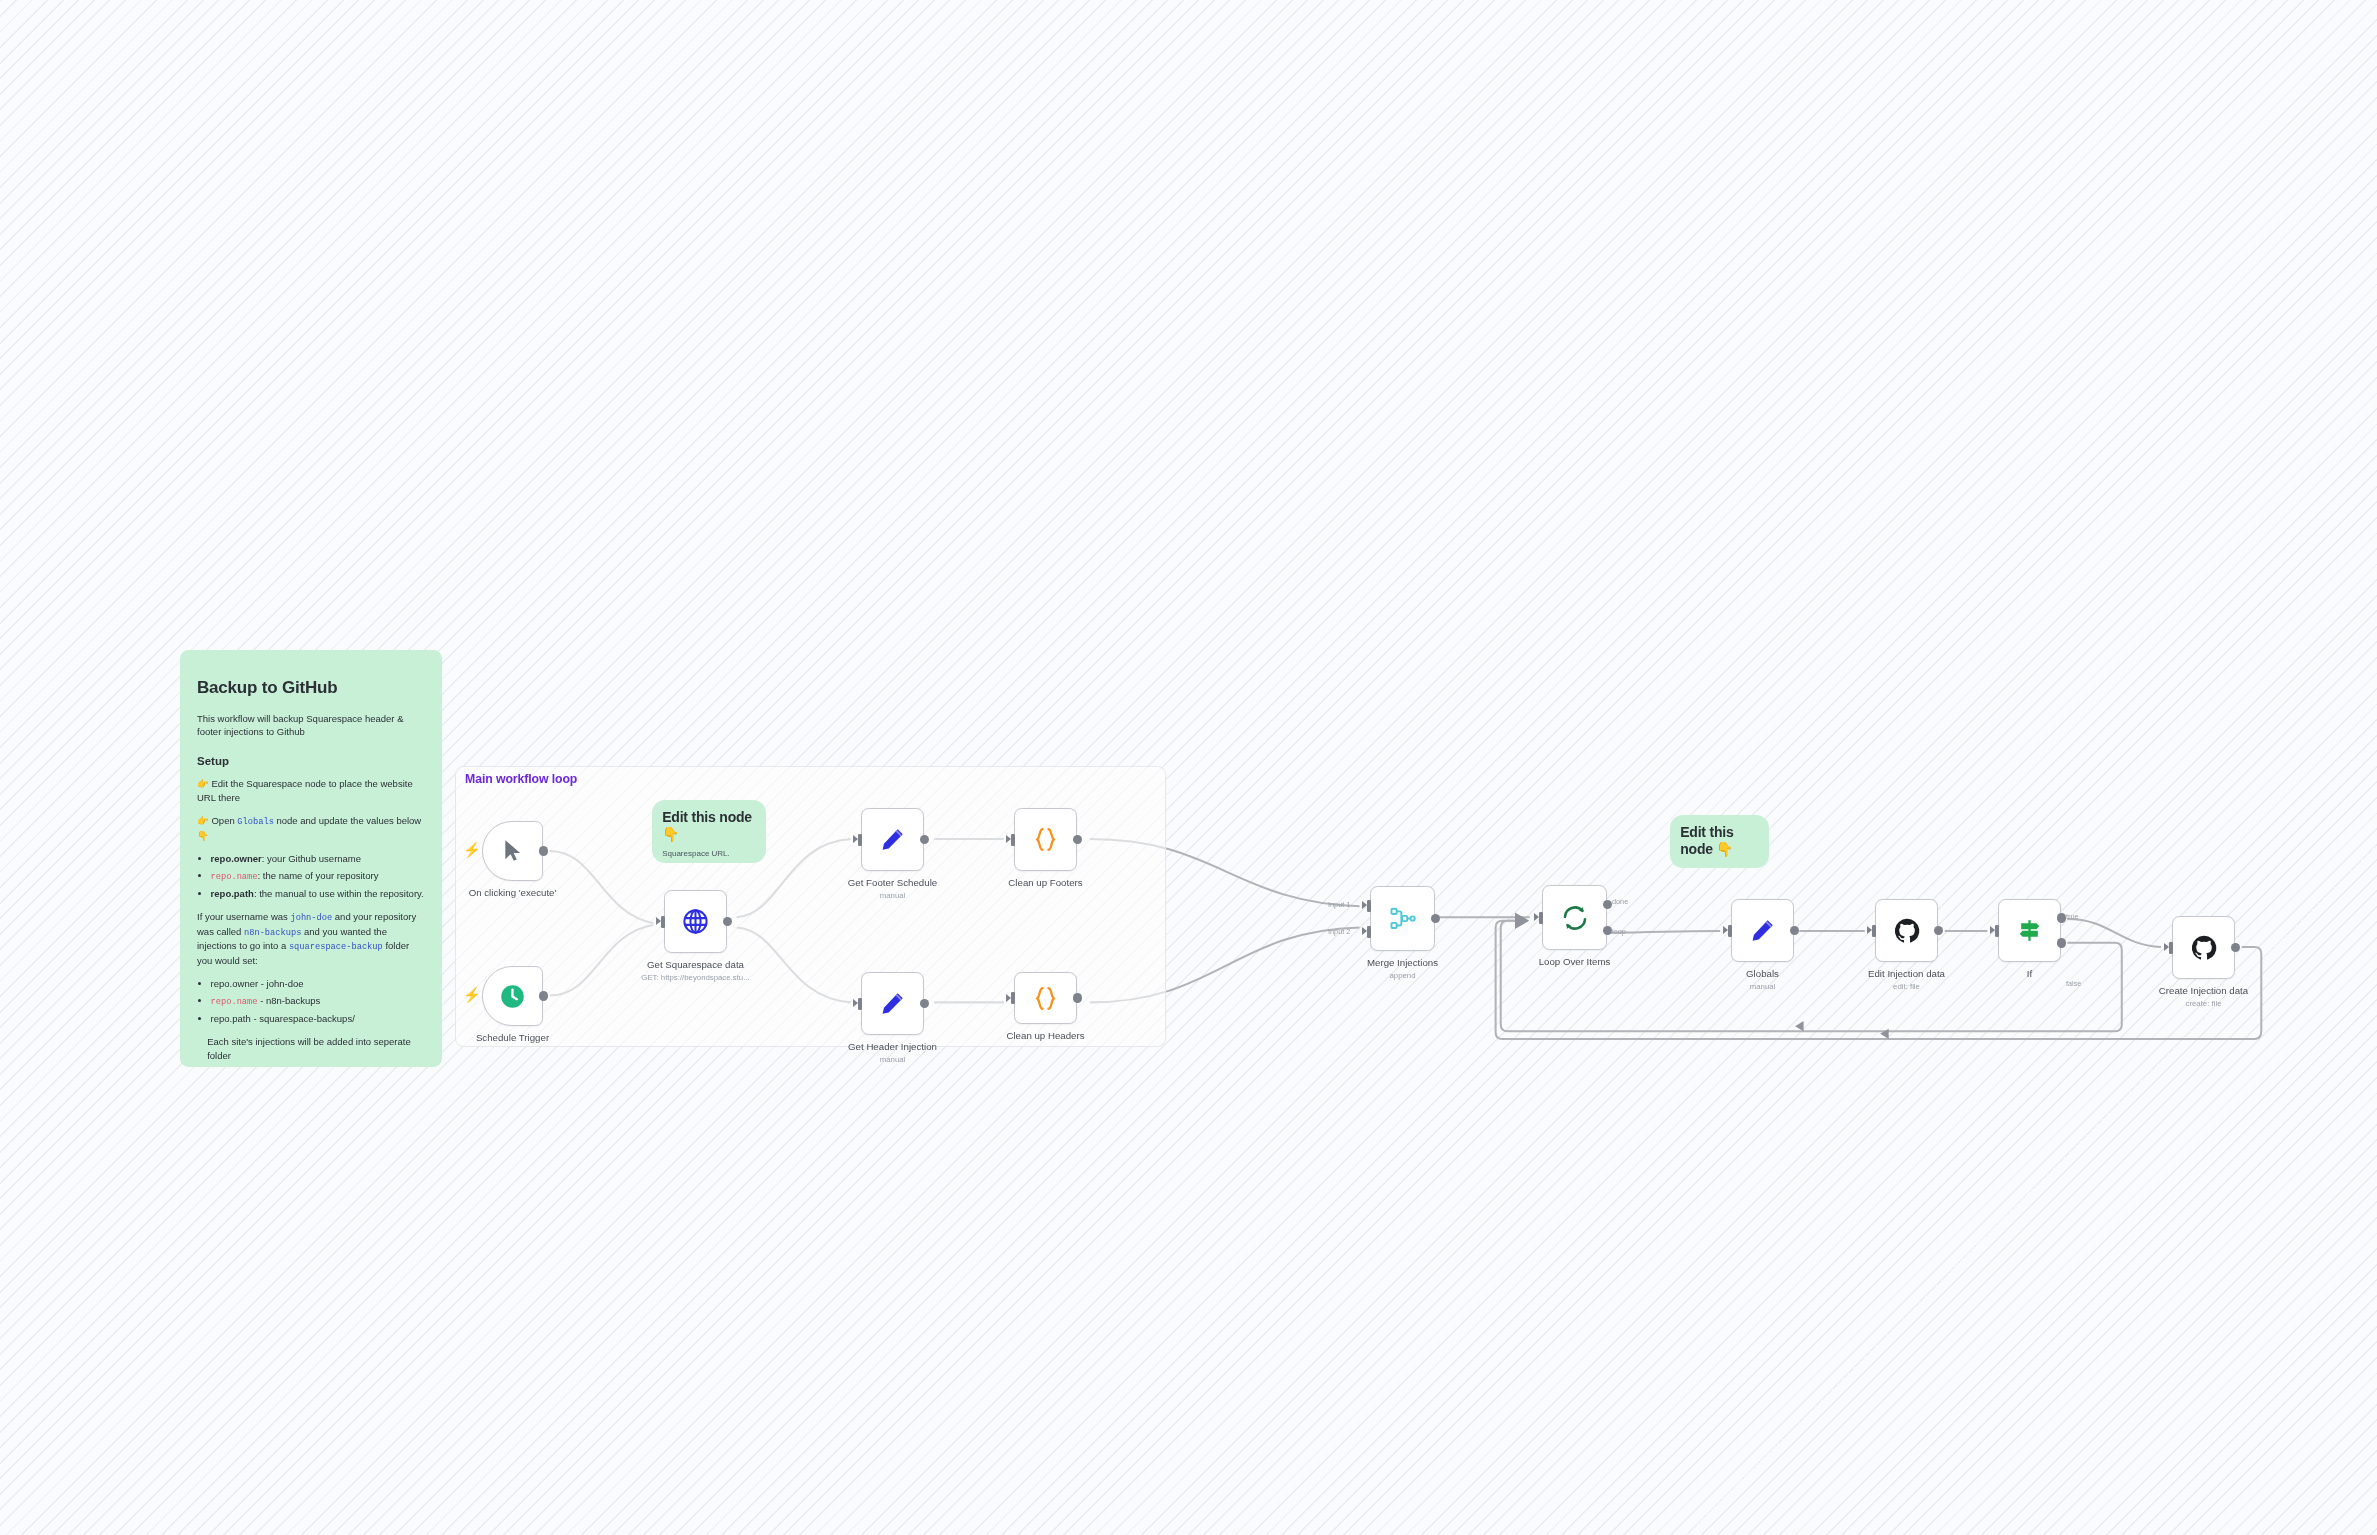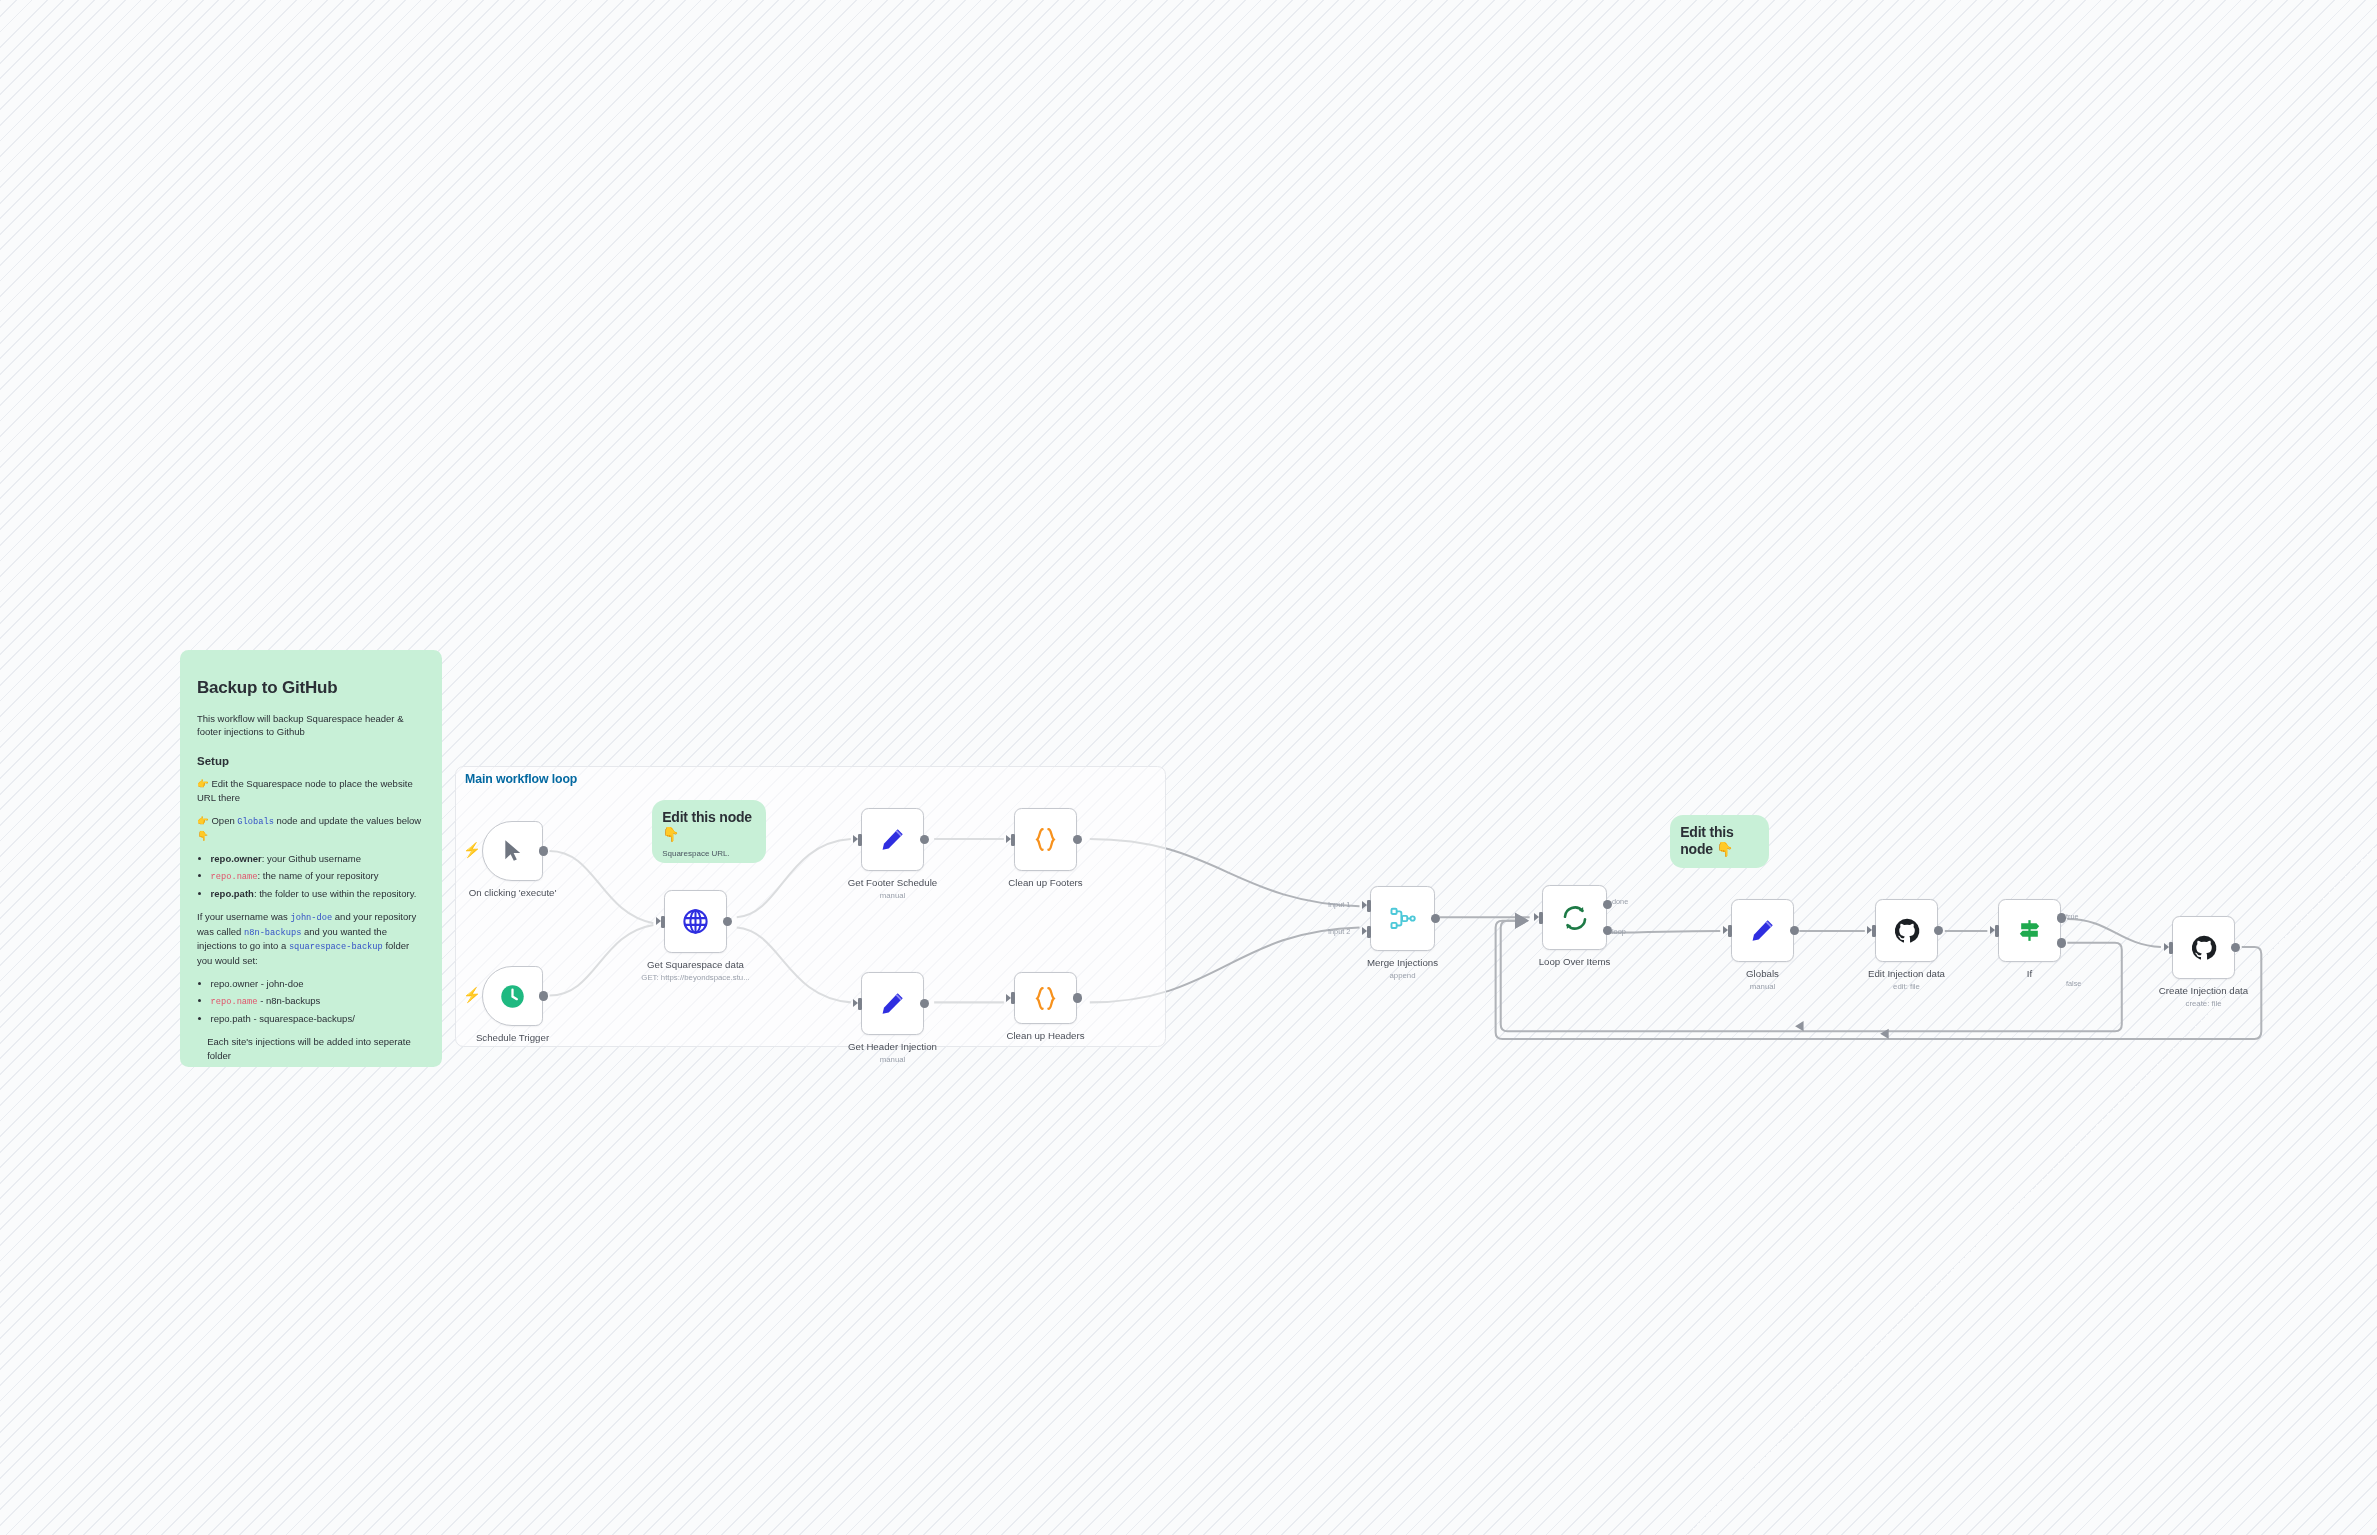--- a/index.html
+++ b/index.html
@@ -59,21 +59,21 @@
 
   
   #group-main {
     position:absolute; left:455px; top:766px; width:711px; height:281px;
     background:rgba(255,255,255,0.55);
     border:0.9px solid #e6e8ec;
     border-radius:8.5px;
   }
   #group-main-title {
     position:absolute; left:465px; top:772px;
-    font-size:12.3px; font-weight:700; color:#0369a1; letter-spacing:-0.1px;
+    font-size:12.3px; font-weight:700; color:#6d28d9; letter-spacing:-0.1px;
   }
 
   
   .node { position:absolute; }
   .nbox {
     width:100%; height:100%;
     background:#ffffff;
     border:1.4px solid #c5c8ce;
     border-radius:7.7px;
     display:flex; align-items:center; justify-content:center;
@@ -180,21 +180,21 @@
     <h1>Backup to GitHub</h1>
     <p>This workflow will backup Squarespace header &amp; footer injections to Github</p>
     <h2>Setup</h2>
     <p>👉 Edit the Squarespace node to place the website URL there</p>
     <p>
       <span>👉 Open </span><span class="code-blue">Globals</span><span> node and update the values below 👇</span>
     </p>
     <ul>
       <li><span class="b">repo.owner</span><span>: your Github username</span></li>
       <li><span class="code-red">repo.name</span><span>: the name of your repository</span></li>
-      <li><span class="b">repo.path</span><span>: the folder to use within the repository.</span></li>
+      <li><span class="b">repo.path</span><span>: the manual to use within the repository.</span></li>
     </ul>
     <p>
       <span>If your username was </span><span class="code-blue">john-doe</span><span> and your repository was called </span><span class="code-blue">n8n-backups</span><span> and you wanted the injections to go into a </span><span class="code-blue">squarespace-backup</span><span> folder you would set:</span>
     </p>
     <ul>
       <li><span>repo.owner</span><span> - john-doe</span></li>
       <li><span class="code-red">repo.name</span><span> - n8n-backups</span></li>
       <li><span>repo.path</span><span> - squarespace-backups/</span></li>
     </ul>
     <p class="ind">Each site's injections will be added into seperate folder</p>

